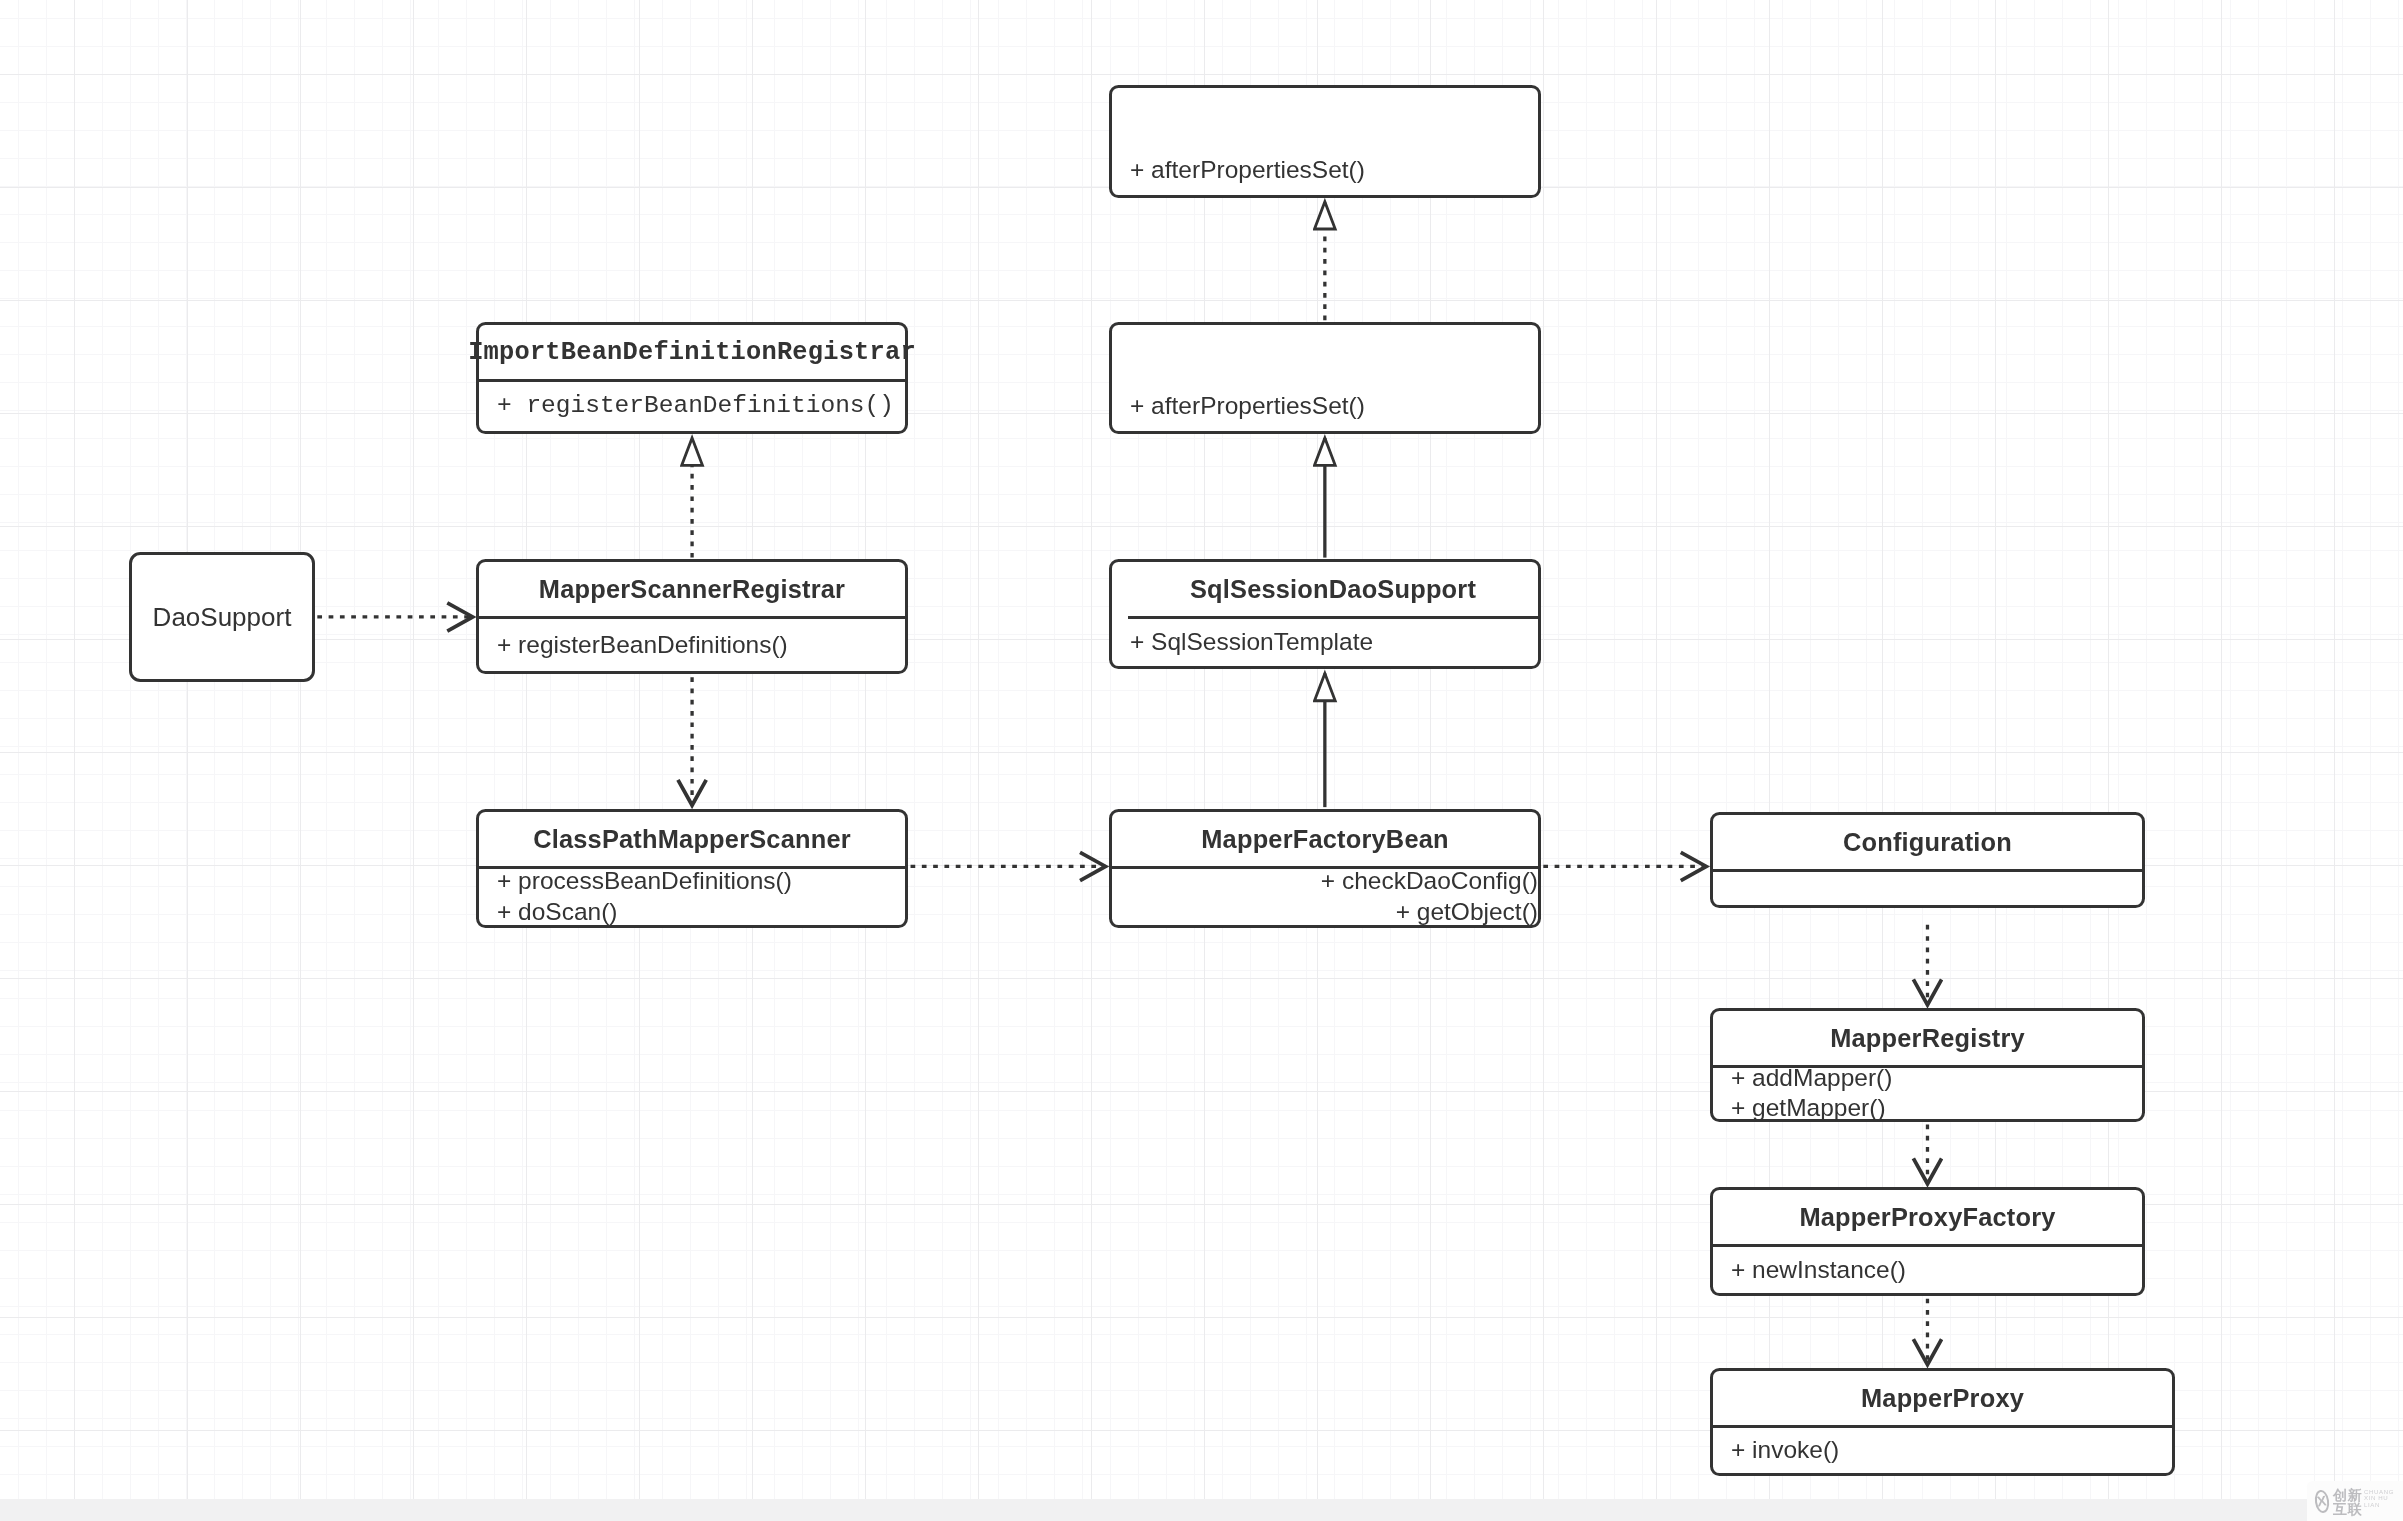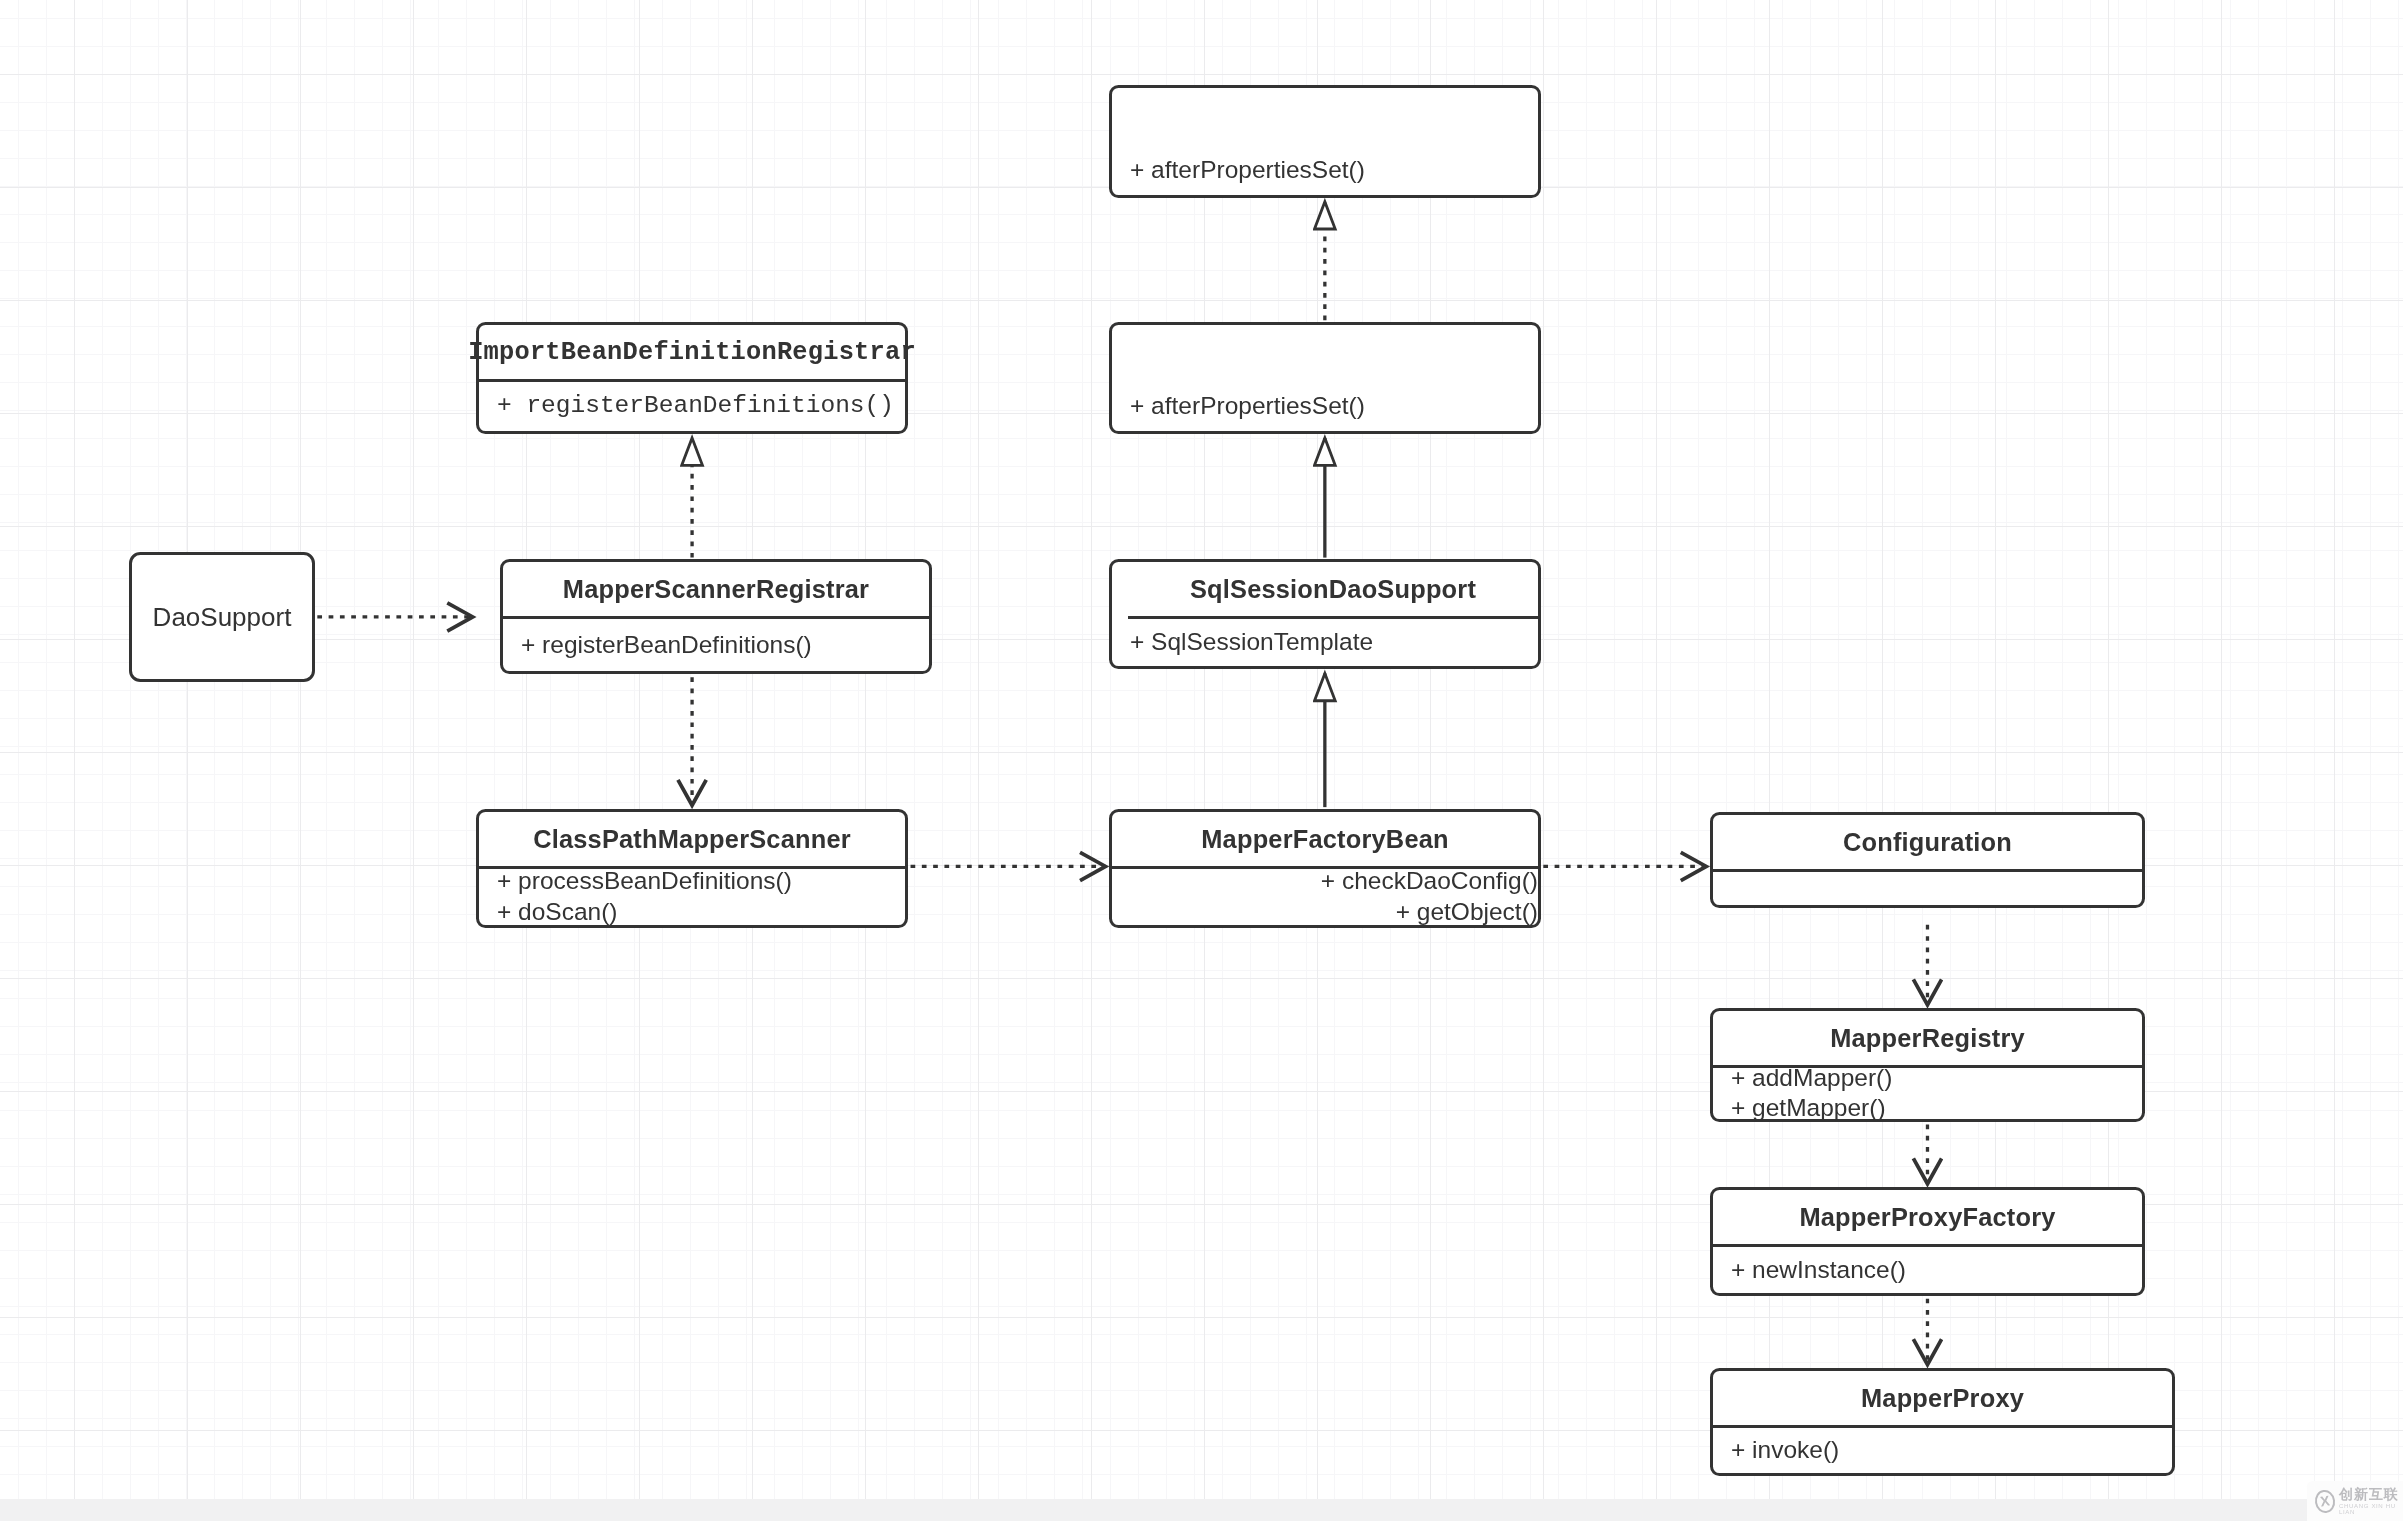--- a/index.html
+++ b/index.html
@@ -49,21 +49,21 @@
     background:#fcfcfc;border-top-left-radius:5.6px;
     display:flex;align-items:center;gap:4.7px;
     padding-left:7.5px;box-sizing:border-box;
   }
   #watermark .logo{
     width:22.6px;height:22.6px;border:2.4px solid #bcbcbf;border-radius:50%;
     display:flex;align-items:center;justify-content:center;
     color:#bcbcbf;font-size:14px;font-weight:bold;box-sizing:border-box;
     transform:rotate(-8deg);
   }
-  #watermark .wm-text{display:flex;flex-direction:column;line-height:1;}
+  #watermark .wm-text{display:flex;line-height:1;}
   #watermark .brand{font-size:14px;font-weight:bold;color:#bcbcbf;letter-spacing:0.9px;}
   #watermark .sub{font-size:6.1px;color:#cfcfd2;letter-spacing:0.6px;margin-top:1.9px;}
 </style>
 </head>
 <body>
 
 <div id="stage">
 
   <svg class="edges" width="2403" height="1522" viewBox="0 0 2552 1616">
     <defs>
@@ -125,21 +125,21 @@
     </div>
   </div>
 
   <div class="uml" style="left:476px;top:322px;width:432px;height:112px;font-family:Liberation Mono, monospace;">
     <div class="title">ImportBeanDefinitionRegistrar</div>
     <div class="body">
         <div>+ registerBeanDefinitions()</div>
       </div>
   </div>
 
-  <div class="uml" style="left:500px;top:559px;width:432px;height:115px;">
+  <div class="uml" style="left:476px;top:559px;width:432px;height:115px;">
     <div class="title">MapperScannerRegistrar</div>
     <div class="body">
         <div>+ registerBeanDefinitions()</div>
       </div>
   </div>
 
   <div class="uml" style="left:476px;top:809px;width:432px;height:119px;">
     <div class="title">ClassPathMapperScanner</div>
     <div class="body">
       <div>+ processBeanDefinitions()</div>

